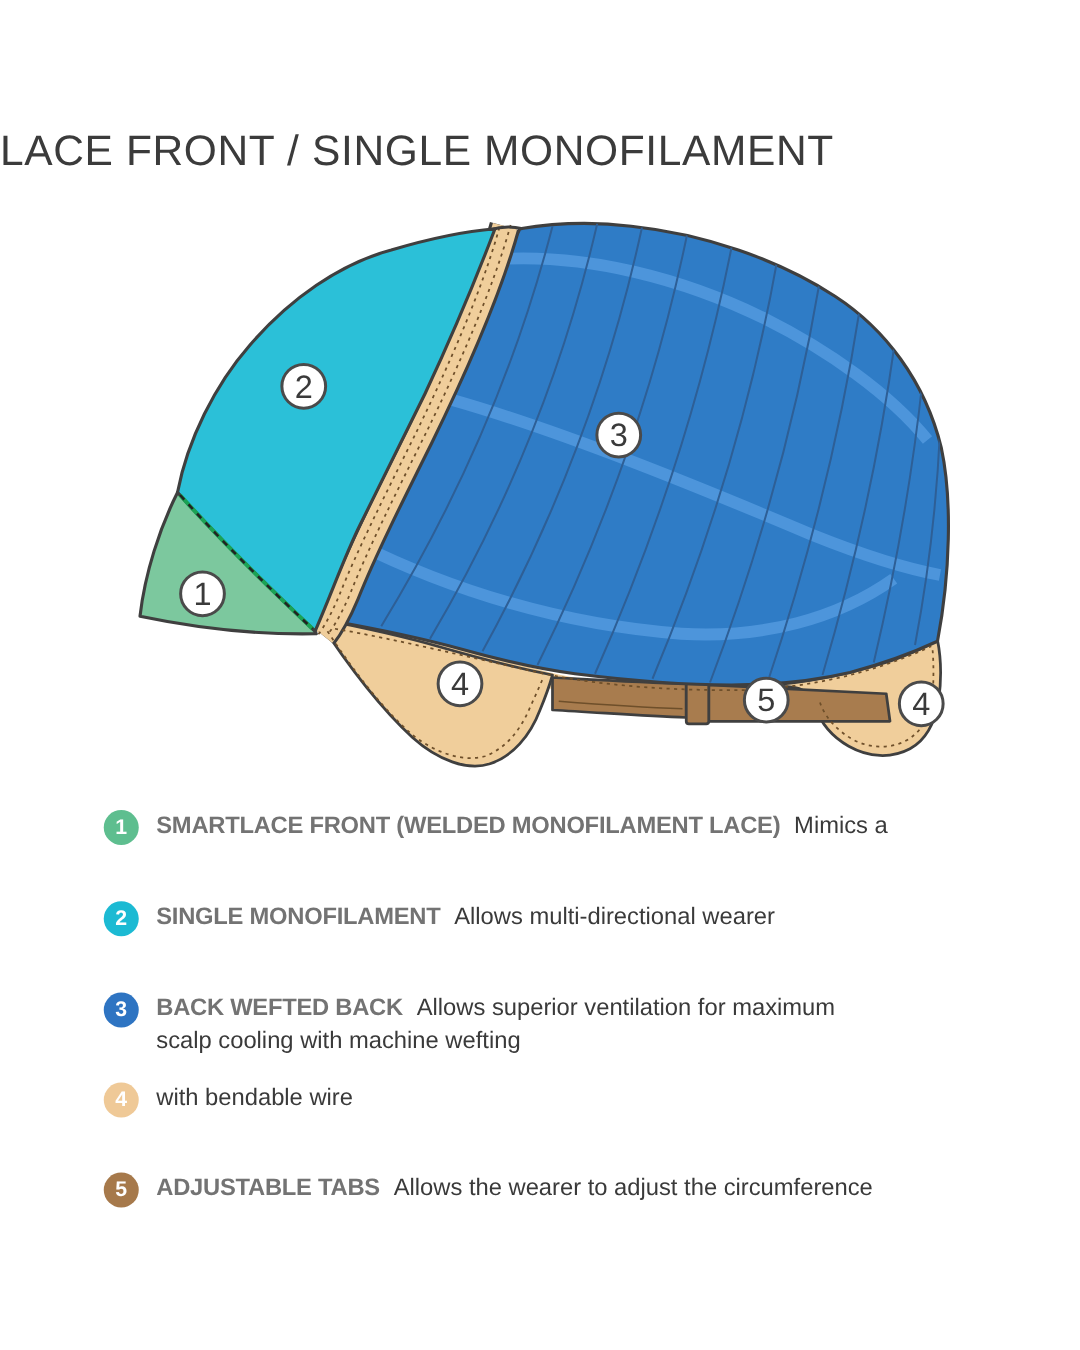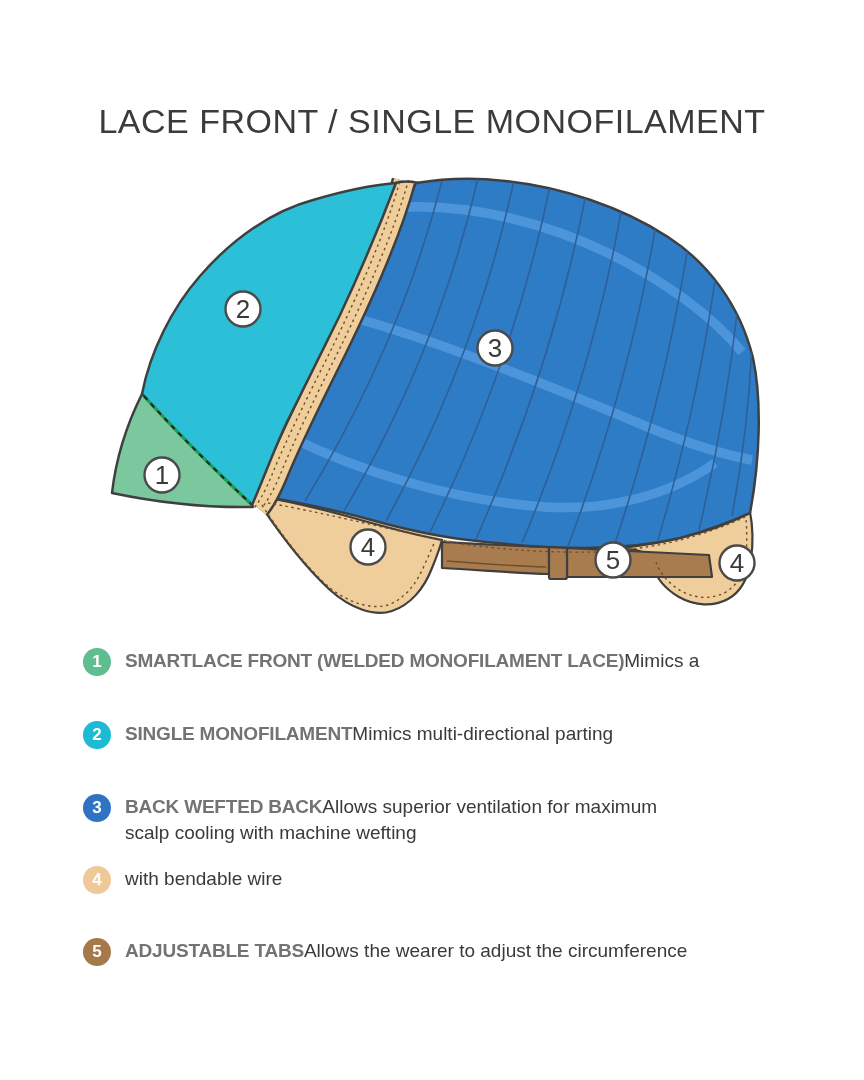--- a/index.html
+++ b/index.html
@@ -1,29 +1,29 @@
 <!DOCTYPE html>
 <html><head>
 <meta charset="utf-8">
 <style>
   html,body{margin:0;padding:0;background:#ffffff;}
   #page{position:relative;width:864px;height:1080px;background:#ffffff;overflow:hidden;
         font-family:"Liberation Sans",sans-serif;}
-  #title{position:absolute;top:102px;left:0;width:864px;text-align:center;
+  #title{position:absolute;top:102px;left:0;width:864px;
          font-size:34px;font-weight:400;color:#3b3b3b;letter-spacing:0.5px;white-space:nowrap;}
   #diagram-svg{position:absolute;top:0;left:0;}
   .legend{position:absolute;left:83px;top:0;width:760px;}
   .lg-item{position:absolute;left:0;}
   .badge{position:absolute;left:0;top:0;width:28px;height:28px;border-radius:50%;
          color:#ffffff;font-size:17px;font-weight:bold;display:flex;
          align-items:center;justify-content:center;}
   .lg-text{margin-left:42px;}
   .lg-line{font-size:19px;line-height:26px;color:#3a3a3a;white-space:nowrap;}
   .lg-line b{color:#737373;letter-spacing:-0.2px;}
-  .lg-line .desc{}
+  .lg-line .desc{padding-left:11px;}
   .callout-num{font-size:26px;fill:#3a3a3a;font-family:"Liberation Sans",sans-serif;}
 </style>
 </head>
 <body>
 
 <div id="page">
 
   <div id="title">LACE FRONT / SINGLE MONOFILAMENT</div>
 
   <svg id="diagram-svg" width="864" height="640" viewBox="0 0 864 640">
@@ -155,21 +155,21 @@
       <div class="lg-text">
         <div class="lg-line"><b>SMARTLACE FRONT (WELDED MONOFILAMENT LACE)</b><span class="desc">Mimics a</span></div>
       </div>
     </div>
 
     <div class="lg-item" style="top:721px">
       <div class="badge" style="background: rgb(28, 186, 211);">
         <span>2</span>
       </div>
       <div class="lg-text">
-        <div class="lg-line"><b>SINGLE MONOFILAMENT</b><span class="desc">Mimics multi-directional parting</span></div>
+        <div class="lg-line"><b>SINGLE MONOFILAMENT</b><span class="desc">Allows multi-directional wearer</span></div>
       </div>
     </div>
 
     <div class="lg-item" style="top:794px">
       <div class="badge" style="background: rgb(46, 116, 194);">
         <span>3</span>
       </div>
       <div class="lg-text">
         <div class="lg-line"><b>BACK WEFTED BACK</b><span class="desc">Allows superior ventilation for maximum</span></div>
         <div class="lg-line">scalp cooling  with machine wefting</div>

